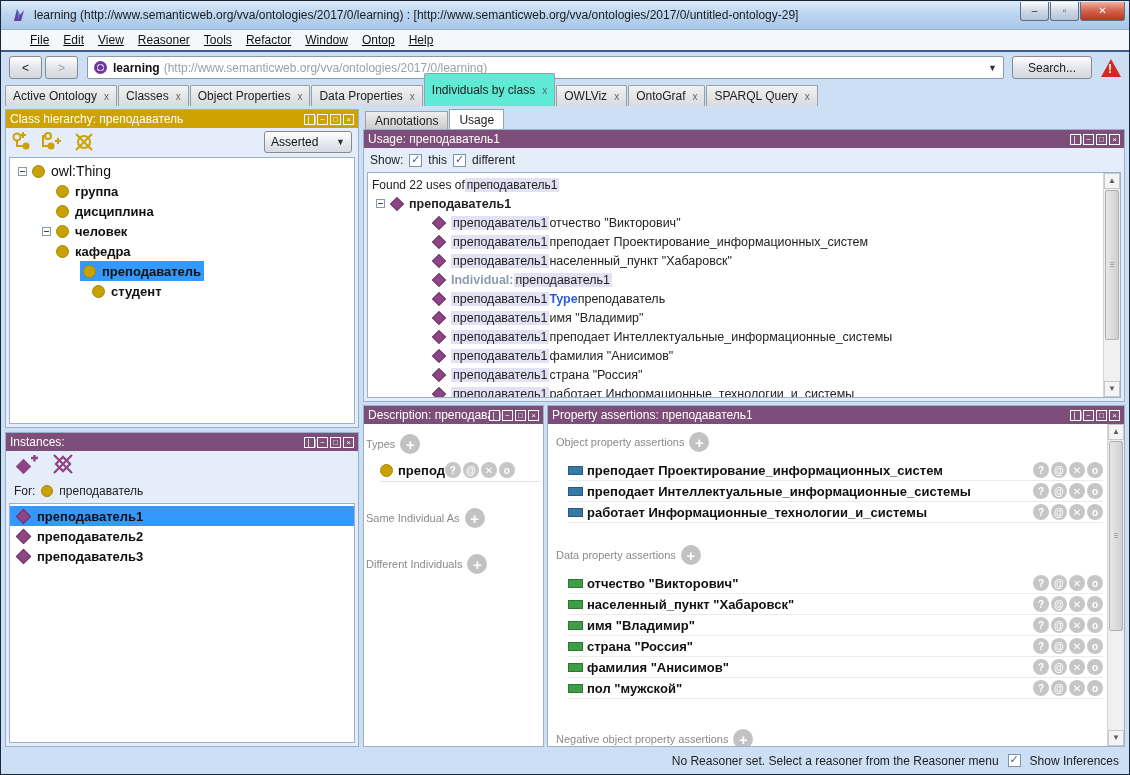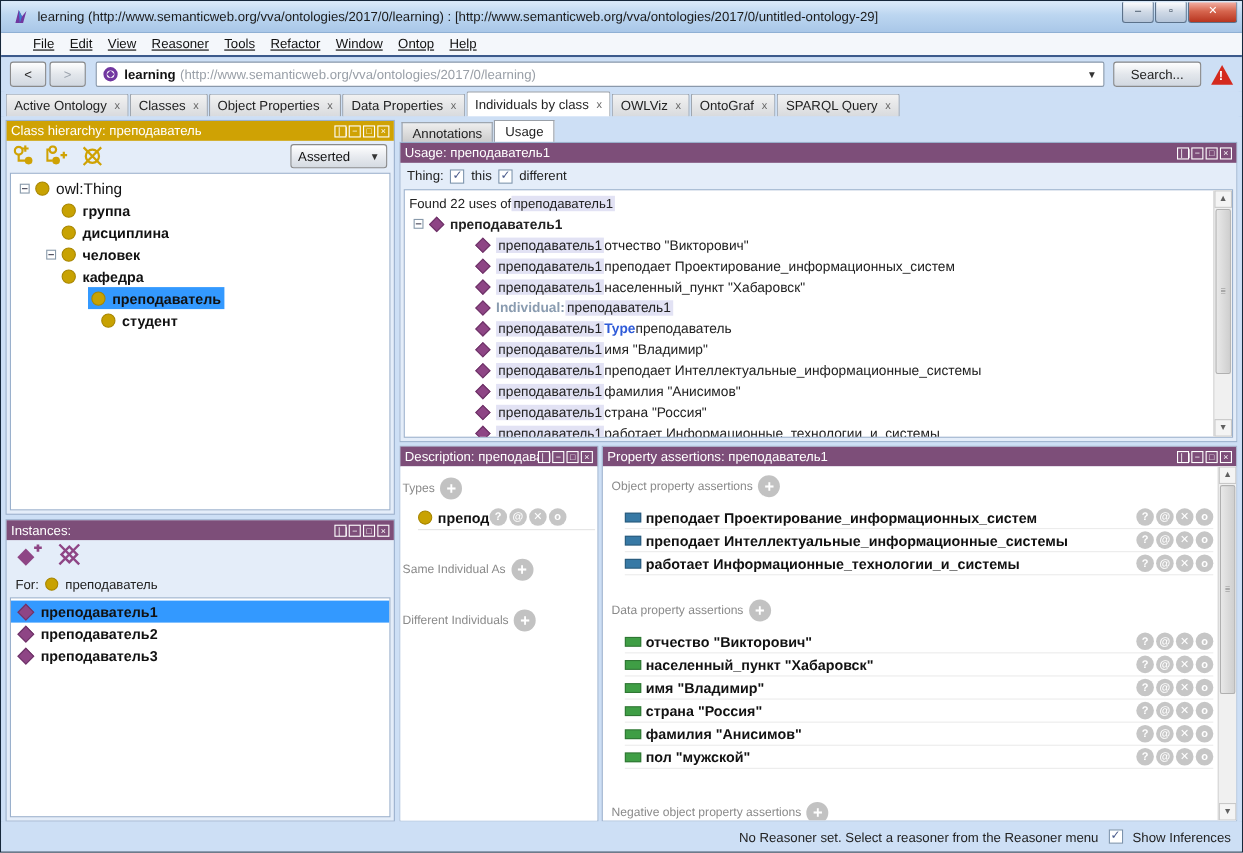--- a/index.html
+++ b/index.html
@@ -29,37 +29,37 @@
   .addr-name { font-size:12px; font-weight:bold; color:#111; margin-right:4px; white-space:nowrap; }
   .addr-iri { font-size:12px; color:#9aa0a8; flex:1; white-space:nowrap; overflow:hidden; }
   .addr-arrow { font-size:9px; color:#333; margin-left:4px; }
   .search-btn { width:80px; height:23px; border:1px solid #8a8a8a; border-radius:3px; background:linear-gradient(#fefefe,#e3e7ec 50%,#d2d8e0); font-size:12px; display:flex; align-items:center; justify-content:center; color:#222; }
   .warn { width:0; height:0; border-left:10px solid transparent; border-right:10px solid transparent; border-bottom:18px solid #d42a1e; position:relative; margin-left:9px; flex:none; }
   .warn::after { content:"!"; position:absolute; left:-3px; top:3px; color:#fff; font-size:12px; font-weight:bold; }
 
   
   .tabbar { height:23px; display:flex; align-items:flex-end; padding-left:4px; background:#cddff5; }
   .tab { height:21px; display:flex; align-items:center; padding:0 7px; font-size:12px; color:#222; background:linear-gradient(#f2f2f2,#d8dadd); border:1px solid #9aa0a8; border-bottom:none; margin-right:1px; border-radius:2px 2px 0 0; white-space:nowrap; }
-  .tab.active { background:#ffffff; height:23px; font-weight:normal; }
+  .tab.active { background:#5eead4; height:33px; font-weight:normal; }
   .tab .x { margin-left:7px; font-size:10px; color:#666; }
 
   
   .content { flex:1; display:flex; padding:3px 4px 0 4px; overflow:hidden; background:#cddff5; }
   .left-col { width:354px; display:flex; flex-direction:column; margin-right:4px; }
   .right-col { flex:1; display:flex; flex-direction:column; overflow:hidden; }
 
   .panel-header { height:18px; display:flex; align-items:center; padding:0 4px; font-size:12px; color:#fff; }
   .panel-header.gold { background:#cfa204; }
   .panel-header.purple { background:#7d4e79; }
   .ph-title { flex:1; white-space:nowrap; overflow:hidden; }
   .ph-controls { display:flex; gap:2px; flex:none; }
   .ph-controls span { width:11px; height:11px; border:1px solid #fff; font-size:8px; line-height:9px; text-align:center; color:#fff; display:block; }
 
   
-  .panel-ch { height:359px; display:flex; flex-direction:column; background:#e4edf9; border:1px solid #9ab0cc; }
+  .panel-ch { height:319px; display:flex; flex-direction:column; background:#e4edf9; border:1px solid #9ab0cc; }
   .ch-toolbar { height:28px; display:flex; align-items:center; padding:0 6px; }
   .ch-toolbar svg { margin-right:8px; }
   .asserted { margin-left:auto; width:88px; height:22px; border:1px solid #8a8a8a; border-radius:3px; background:linear-gradient(#fff,#e6e9ee 55%,#d5dbe2); font-size:12px; display:flex; align-items:center; padding:0 6px; color:#111; }
   .asserted .arr { margin-left:auto; font-size:9px; color:#333; }
   .tree-area { flex:1; margin:1px 3px 3px 3px; background:#fff; border:1px solid #9ab0cc; overflow:hidden; padding-top:3px; }
   .trow { height:20px; display:flex; align-items:center; font-size:13px; font-weight:bold; color:#111; white-space:nowrap; }
   .expander { width:9px; height:9px; border:1px solid #8899aa; background:#fff; position:relative; flex:none; margin-right:5px; }
   .expander::after { content:""; position:absolute; left:1px; right:1px; top:3px; height:1px; background:#445; }
   .exp-space { width:14px; flex:none; }
   .c-icon { width:13px; height:13px; border-radius:50%; background:#c8a202; border:1px solid #a88600; flex:none; margin-right:6px; }
@@ -314,21 +314,21 @@
         <div class="panel-header purple">
           <span class="ph-title">Usage: преподаватель1</span>
           <span class="ph-controls">
             <span>❘❘</span>
               <span>−</span>
               <span>□</span>
               <span>×</span>
           </span>
         </div>
         <div class="show-row" id="showrow">
-          <span>Thing:</span>
+          <span>Show:</span>
         <span class="cb checked"></span>
             <span>this</span>
             <span class="cb checked"></span>
             <span>different</span>
           </div>
         <div class="usage-area">
           <div class="usage-inner" id="usagelist">
               <div class="found-line">
                 <span>Found 22 uses of </span>
                 <span class="hl">преподаватель1</span>

